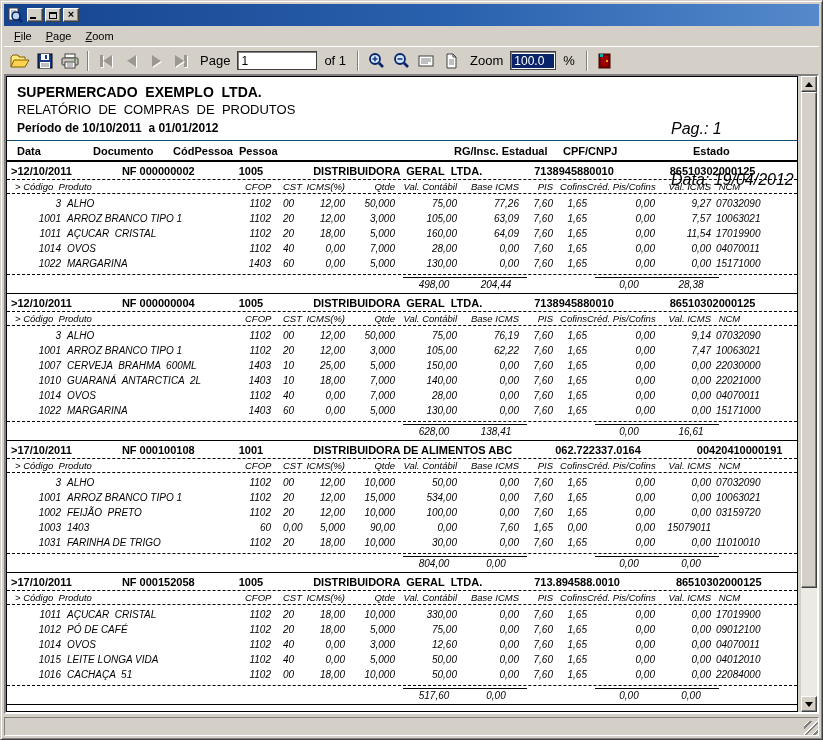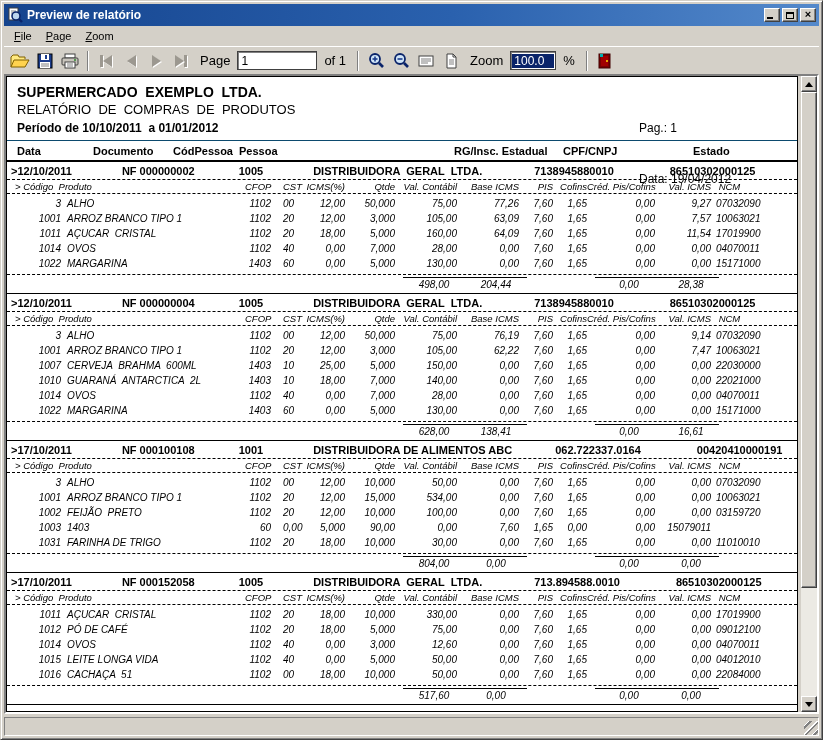--- a/index.html
+++ b/index.html
@@ -57,21 +57,21 @@
   
   .statusbar{height:22px;flex:0 0 auto;padding-top:3px;position:relative;}
   .status-panel{height:19px;border:1px solid;border-color:#808080 #fff #fff #808080;}
   .grip{position:absolute;right:1px;bottom:1px;width:14px;height:14px;
     background:repeating-linear-gradient(135deg,transparent 0 3px,#fff 3px 4px,#808080 4px 6px);}
   
   .rpt-head{padding:7px 10px 5px 10px;border-bottom:1px solid #0c4a6e;position:relative;}
   .rpt-company{font-size:14px;font-weight:bold;white-space:pre;}
   .rpt-title{font-size:13px;white-space:pre;margin-top:2px;}
   .rpt-period{font-size:12px;font-weight:bold;white-space:pre;margin-top:4px;}
-  .rpt-right{position:absolute;left:632px;top:9px;font-size:12px;line-height:17px;white-space:pre;}
+  .rpt-right{position:absolute;left:664px;top:9px;font-size:16px;line-height:17px;white-space:pre;font-style:italic;}
   .cols-row{display:flex;font-size:11px;font-weight:bold;padding:4px 0 3px 0;border-bottom:2px solid #000;white-space:pre;}
   .c1{width:80px;padding-left:10px;}
   .c2{width:86px;padding-left:6px;}
   .c3{width:60px;text-align:right;}
   .c4{width:196px;padding-left:6px;}
   .c5{width:122px;padding-left:25px;}
   .c6{width:130px;padding-left:12px;}
   .c7{flex:1;padding-left:12px;}
   .doc-row{display:flex;font-size:11px;font-weight:bold;padding:3px 0 2px 0;white-space:pre;gap:44px;}
   .doc-row .c1{padding-left:4px;}
@@ -124,21 +124,20 @@
   <div class="titlebar">
     <span class="title-icon">
       <svg width="16" height="16" viewBox="0 0 16 16">
         <rect x="2" y="1" width="9" height="12" fill="#fff" stroke="#404040" stroke-width="1"></rect>
         <line x1="4" y1="4" x2="9" y2="4" stroke="#808080"></line>
         <line x1="4" y1="6" x2="9" y2="6" stroke="#808080"></line>
         <circle cx="9" cy="9" r="4" fill="#BCD4EE" stroke="#0A246A" stroke-width="1.6"></circle>
         <line x1="12" y1="12" x2="15" y2="15" stroke="#0A246A" stroke-width="2.4"></line>
       </svg>
     </span>
-    <span class="title-text">Preview de relatório</span>
     <span class="title-buttons">
       <span class="tbtn">
           <span class="glyph-min"></span>
         </span>
       <span class="tbtn">
           <span class="glyph-max"></span>
         </span>
       <span class="tbtn">
           <span class="glyph-close">×</span>
         </span>

